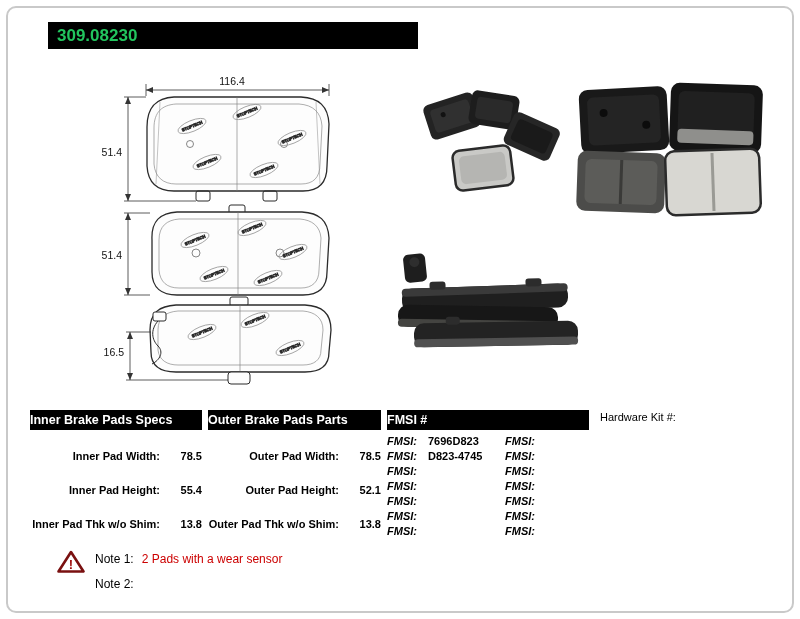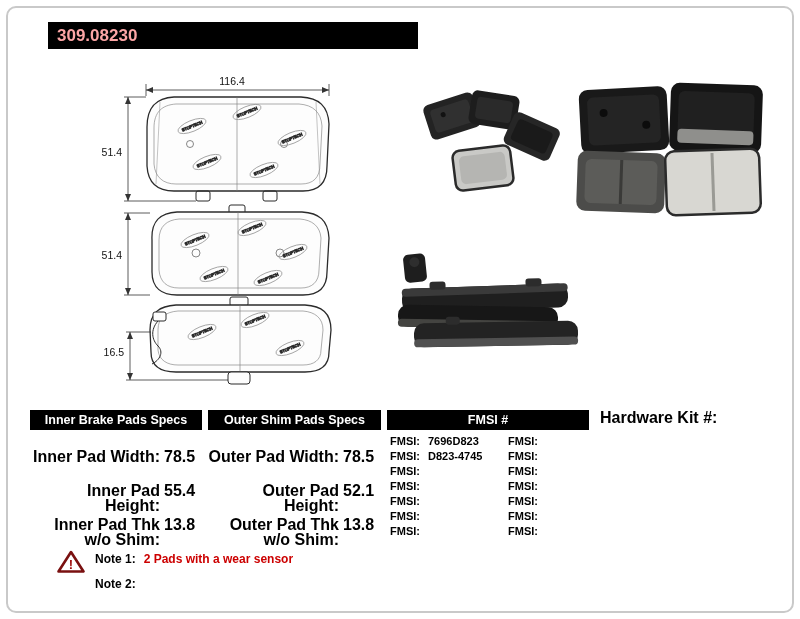--- a/index.html
+++ b/index.html
@@ -1,46 +1,46 @@
 <!DOCTYPE html>
 <html><head>
 <meta charset="utf-8">
 <style>
   * { margin:0; padding:0; box-sizing:border-box; }
   html,body { width:800px; height:619px; background:#ffffff; font-family:"Liberation Sans", sans-serif; }
   .sheet { position:relative; width:800px; height:619px; background:#fff; overflow:hidden; }
   .frame { position:absolute; inset:6px; border:2px solid #c9c9c9; border-radius:10px; pointer-events:none; }
 
   
-  .hdr-bar { position:absolute; top:22px; height:27px; background:#000; color:#fca5a5;
+  .hdr-bar { position:absolute; top:22px; height:27px; background:#000; color:#22c55e;
              font-weight:bold; font-size:17px; display:flex; align-items:center; }
   .hdr-left  { left:48px;  width:370px; padding-left:9px; }
   .hdr-right { left:424px; width:322px; justify-content:flex-end; padding-right:9px; }
 
   
   .gfx { position:absolute; left:0; top:0; }
 
   
   .spec-col { position:absolute; top:410px; }
   .spec-hdr { background:#000; color:#fff; font-weight:bold; font-size:12.5px;
-              text-align:center; height:20px; line-height:20px; margin-bottom:4px; }
-  .spec-row { display:flex; height:15px; line-height:15px; font-size:16px; font-weight:bold; color:#000;margin-top:19px; }
+              text-align:left; height:20px; line-height:20px; margin-bottom:4px; }
+  .spec-row { display:flex; height:15px; line-height:15px; font-size:11px; font-weight:bold; color:#000;margin-top:19px; }
   .spec-row .lbl { flex:1; text-align:right; }
-  .spec-row .val { width:42px; text-align:left; padding-left:4px; }
+  .spec-row .val { width:42px; text-align:right; padding-left:4px; }
   .fmsi-body { display:flex; }
   .fmsi-c1 { width:118px; }
   .fmsi-c2 { flex:1; }
   .fmsi-row { display:flex; height:15px; line-height:15px; font-size:11px; font-weight:bold; }
-  .fmsi-row .flbl { width:36px; text-align:center; }
+  .fmsi-row .flbl { width:36px; text-align:left;font-style:italic; }
   .fmsi-row .fval { padding-left:5px; }
-  .rel-row { font-size:16px; font-weight:bold; height:15px; line-height:15px; padding-left:4px; text-align:left; }
+  .rel-row { font-size:11px; font-weight:normal; height:15px; line-height:15px; padding-left:4px; text-align:left; }
 
   
   .warn-icon { position:absolute; left:57px; top:550px; }
-  .note-line { position:absolute; font-size:12px; font-weight:bold; color:#000; }
+  .note-line { position:absolute; font-size:12px; font-weight:normal; color:#000; }
   .note1 { left:95px; top:552px; }
   .note2 { left:95px; top:577px; }
   .note-red { color:#cc0000; padding-left:8px; }
 </style>
 </head>
 <body>
 
 <div class="sheet">
   <div class="frame"></div>
 
@@ -217,21 +217,21 @@
       <span class="lbl">Inner Pad Height:</span>
       <span class="val">55.4</span>
     </div>
     <div class="spec-row">
       <span class="lbl">Inner Pad Thk w/o Shim:</span>
       <span class="val">13.8</span>
     </div>
   </div>
 
   <div class="spec-col" style="left:208px;width:173px;">
-    <div class="spec-hdr">Outer Shim Pads Specs</div>
+    <div class="spec-hdr">Outer Brake Pads Parts</div>
     <div class="spec-row">
       <span class="lbl">Outer Pad Width:</span>
       <span class="val">78.5</span>
     </div>
     <div class="spec-row">
       <span class="lbl">Outer Pad Height:</span>
       <span class="val">52.1</span>
     </div>
     <div class="spec-row">
       <span class="lbl">Outer Pad Thk w/o Shim:</span>

